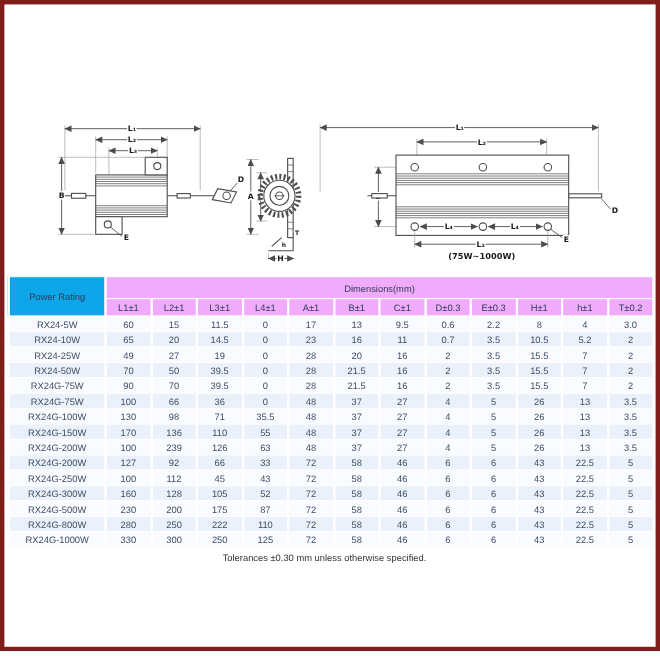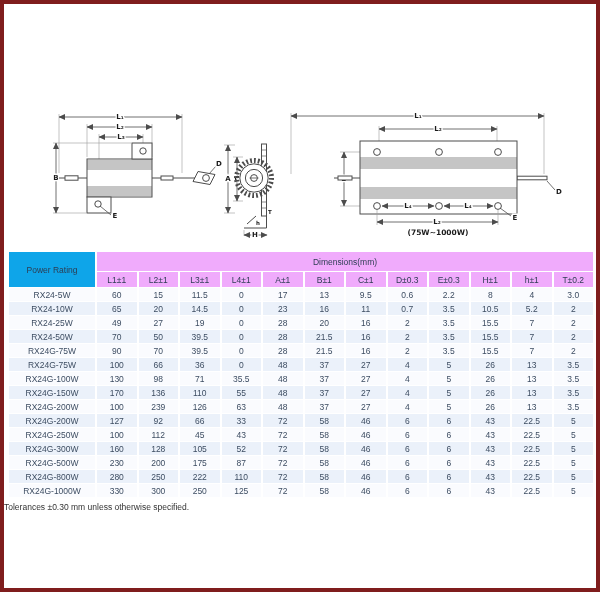--- a/index.html
+++ b/index.html
@@ -27,21 +27,21 @@
     white-space:nowrap;overflow:hidden;
   }
   table.spec thead th{background:#f0abfc;color:#2d3d53;}
   table.spec thead tr.group th{height:19px;}
   table.spec thead tr.cols th{height:15px;}
   table.spec thead th.corner{background:#0ea5e9;}
   table.spec tbody td{height:13px;}
   table.spec tbody tr:nth-child(odd) td{background:#fafbfe;}
   table.spec tbody tr:nth-child(even) td{background:#ebf1fa;}
   .footer-note{
-    text-align:left;font-size:8.5px;color:#333;margin:5px 10px 0 0;
+    text-align:center;font-size:8.5px;color:#333;margin:5px 10px 0 0;
     font-family:"Liberation Sans",sans-serif;
   }
 </style>
 </head>
 <body>
 
 <div class="page">
 
   <svg class="diagrams" width="600" height="245" viewBox="0 0 600 245">
     <defs>

